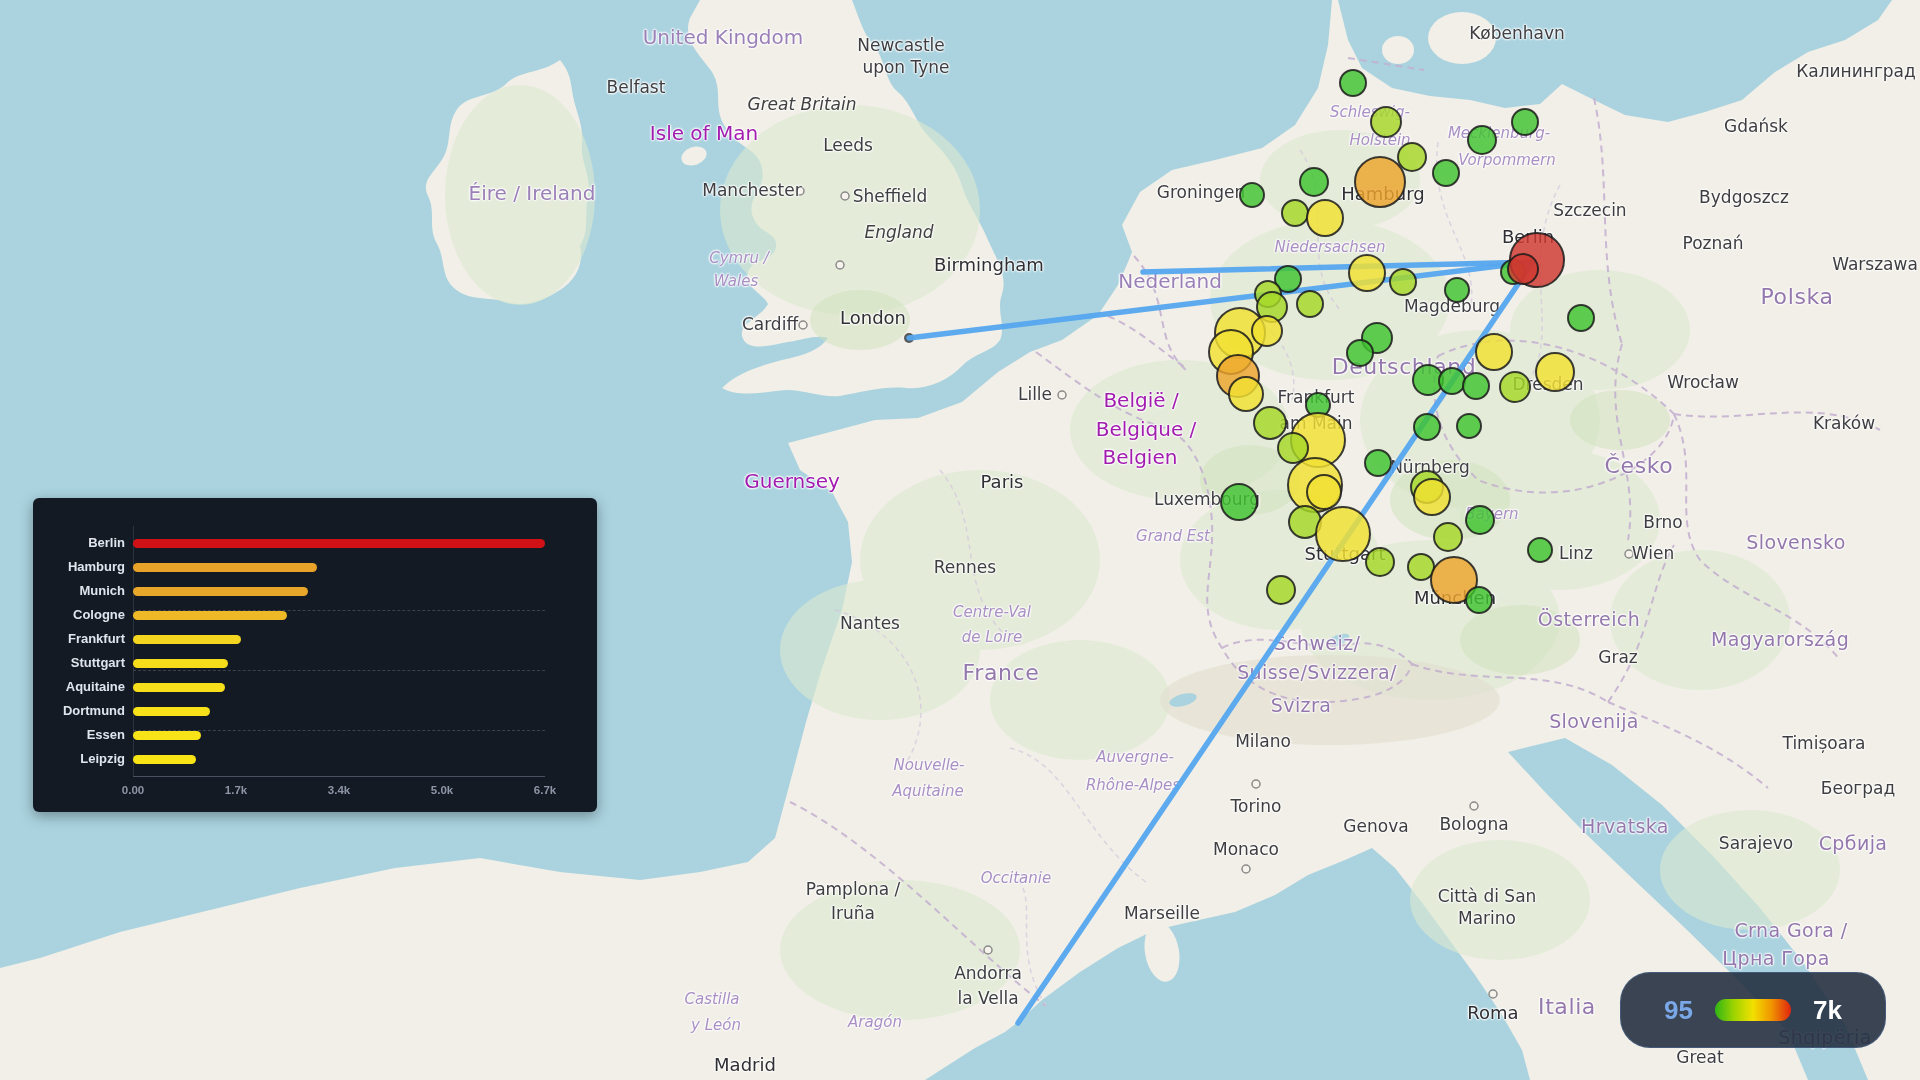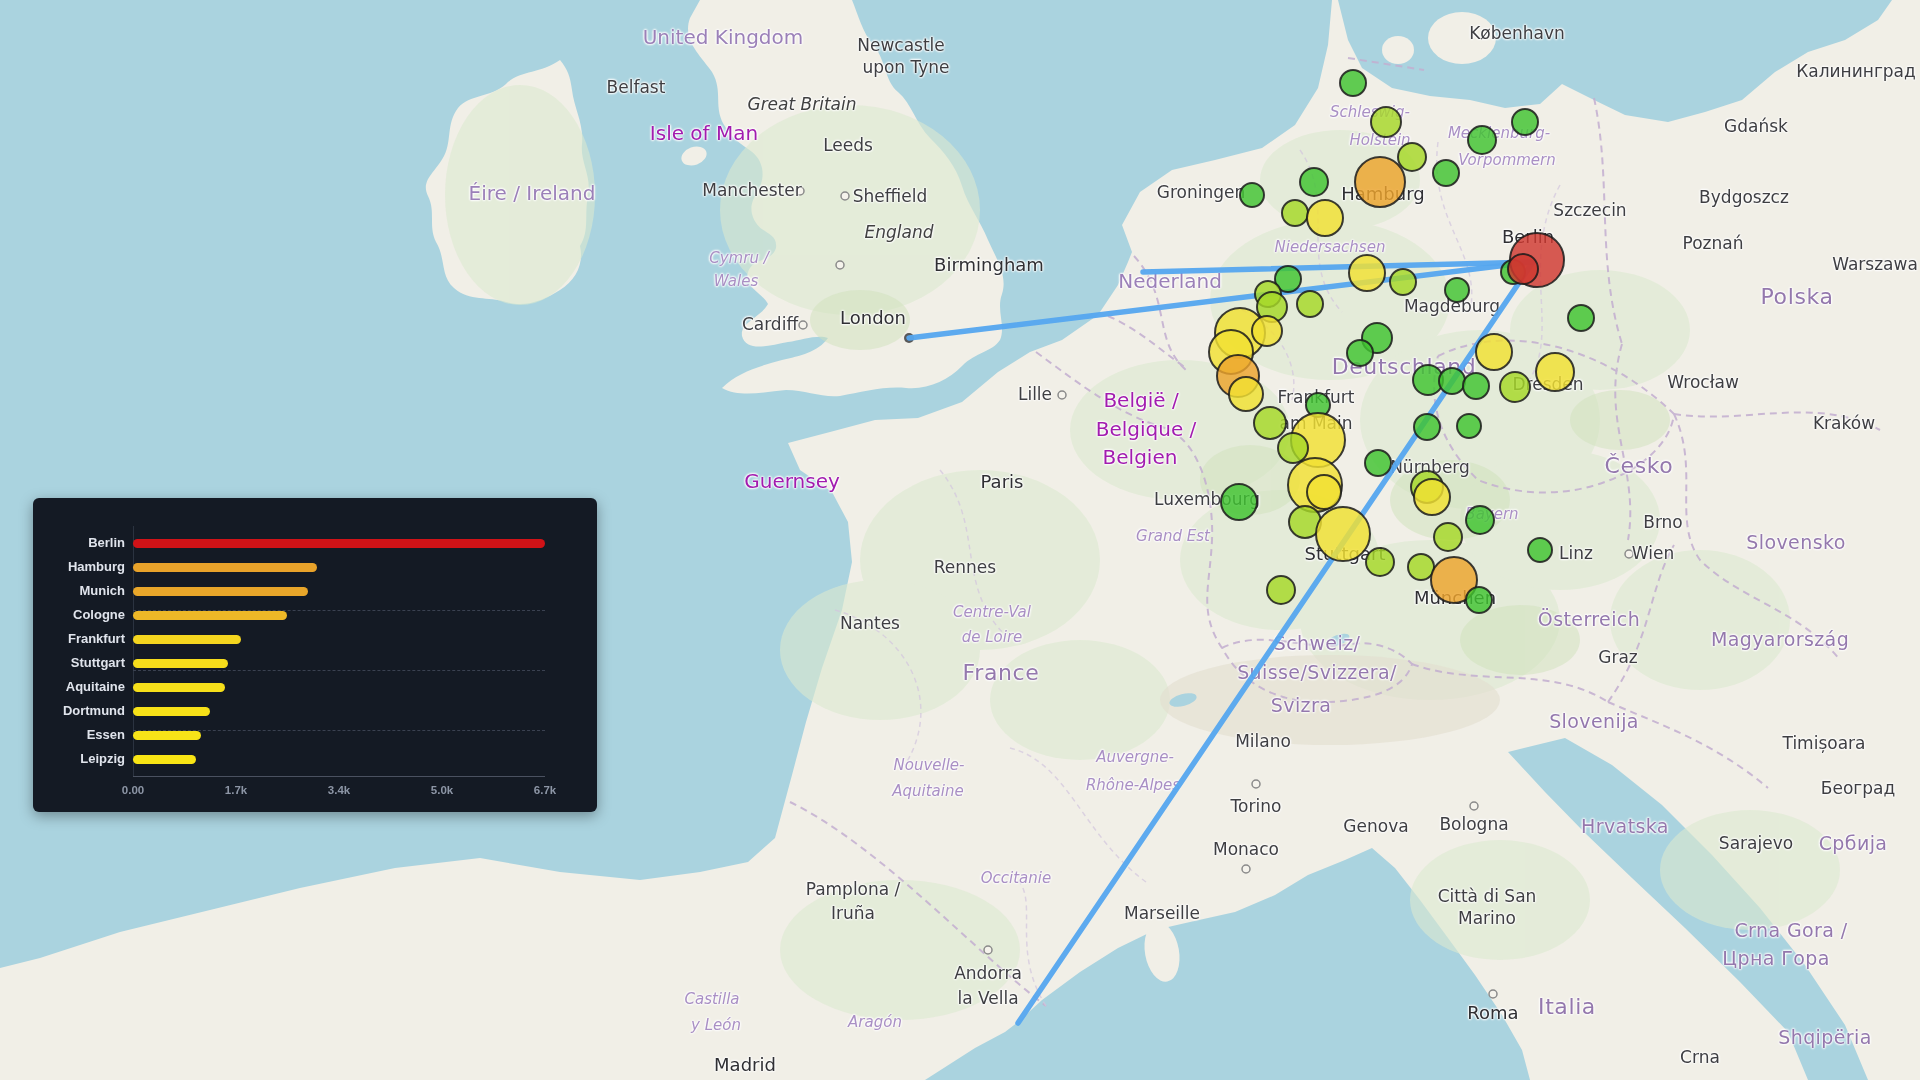--- a/index.html
+++ b/index.html
@@ -229,21 +229,21 @@
       <div class="lbl k-c" style="left: 1263px; top: 741px;">Milano</div>
       <div class="lbl k-c" style="left: 1256px; top: 806px;">Torino</div>
       <div class="lbl k-c" style="left: 1376px; top: 826px;">Genova</div>
       <div class="lbl k-c" style="left: 1246px; top: 849px;">Monaco</div>
       <div class="lbl k-c" style="left: 1162px; top: 913px;">Marseille</div>
       <div class="lbl k-c" style="left: 1474px; top: 824px;">Bologna</div>
       <div class="lbl k-c" style="left: 1487px; top: 896px;">Città di San</div>
       <div class="lbl k-c" style="left: 1487px; top: 918px;">Marino</div>
       <div class="lbl k-C" style="left: 1493px; top: 1012px;">Roma</div>
       <div class="lbl k-co" style="left: 1567px; top: 1006px;">Italia</div>
-      <div class="lbl k-c" style="left: 1700px; top: 1057px;">Crna</div>
+      <div class="lbl k-c" style="left: 1700px; top: 1057px;">Great</div>
       <div class="lbl k-c" style="left: 1517px; top: 33px;">København</div>
       <div class="lbl k-c" style="left: 1856px; top: 71px;">Калининград</div>
       <div class="lbl k-c" style="left: 1756px; top: 126px;">Gdańsk</div>
       <div class="lbl k-c" style="left: 1744px; top: 197px;">Bydgoszcz</div>
       <div class="lbl k-c" style="left: 1713px; top: 243px;">Poznań</div>
       <div class="lbl k-c" style="left: 1875px; top: 264px;">Warszawa</div>
       <div class="lbl k-co" style="left: 1797px; top: 296px;">Polska</div>
       <div class="lbl k-c" style="left: 1703px; top: 382px;">Wrocław</div>
       <div class="lbl k-c" style="left: 1844px; top: 423px;">Kraków</div>
       <div class="lbl k-co" style="left: 1639px; top: 465px; text-align: right;">Česko</div>
@@ -361,14 +361,19 @@
       <div id="ticks">
           <div class="tick" style="left: 100px;">0.00</div>
           <div class="tick" style="left: 203px;">1.7k</div>
           <div class="tick" style="left: 306px;">3.4k</div>
           <div class="tick" style="left: 409px;">5.0k</div>
           <div class="tick" style="left: 512px;">6.7k</div>
         </div>
     </div>
   </div>
 
+  <div id="legend">
+    <span class="min">95</span>
+    <span id="grad-pill" style="background: linear-gradient(90deg, rgb(46, 181, 21), rgb(158, 212, 0), rgb(242, 224, 0), rgb(240, 146, 0), rgb(223, 36, 16));"></span>
+    <span class="max">7k</span>
+  </div>
 
 </div>
 
 </body></html>

